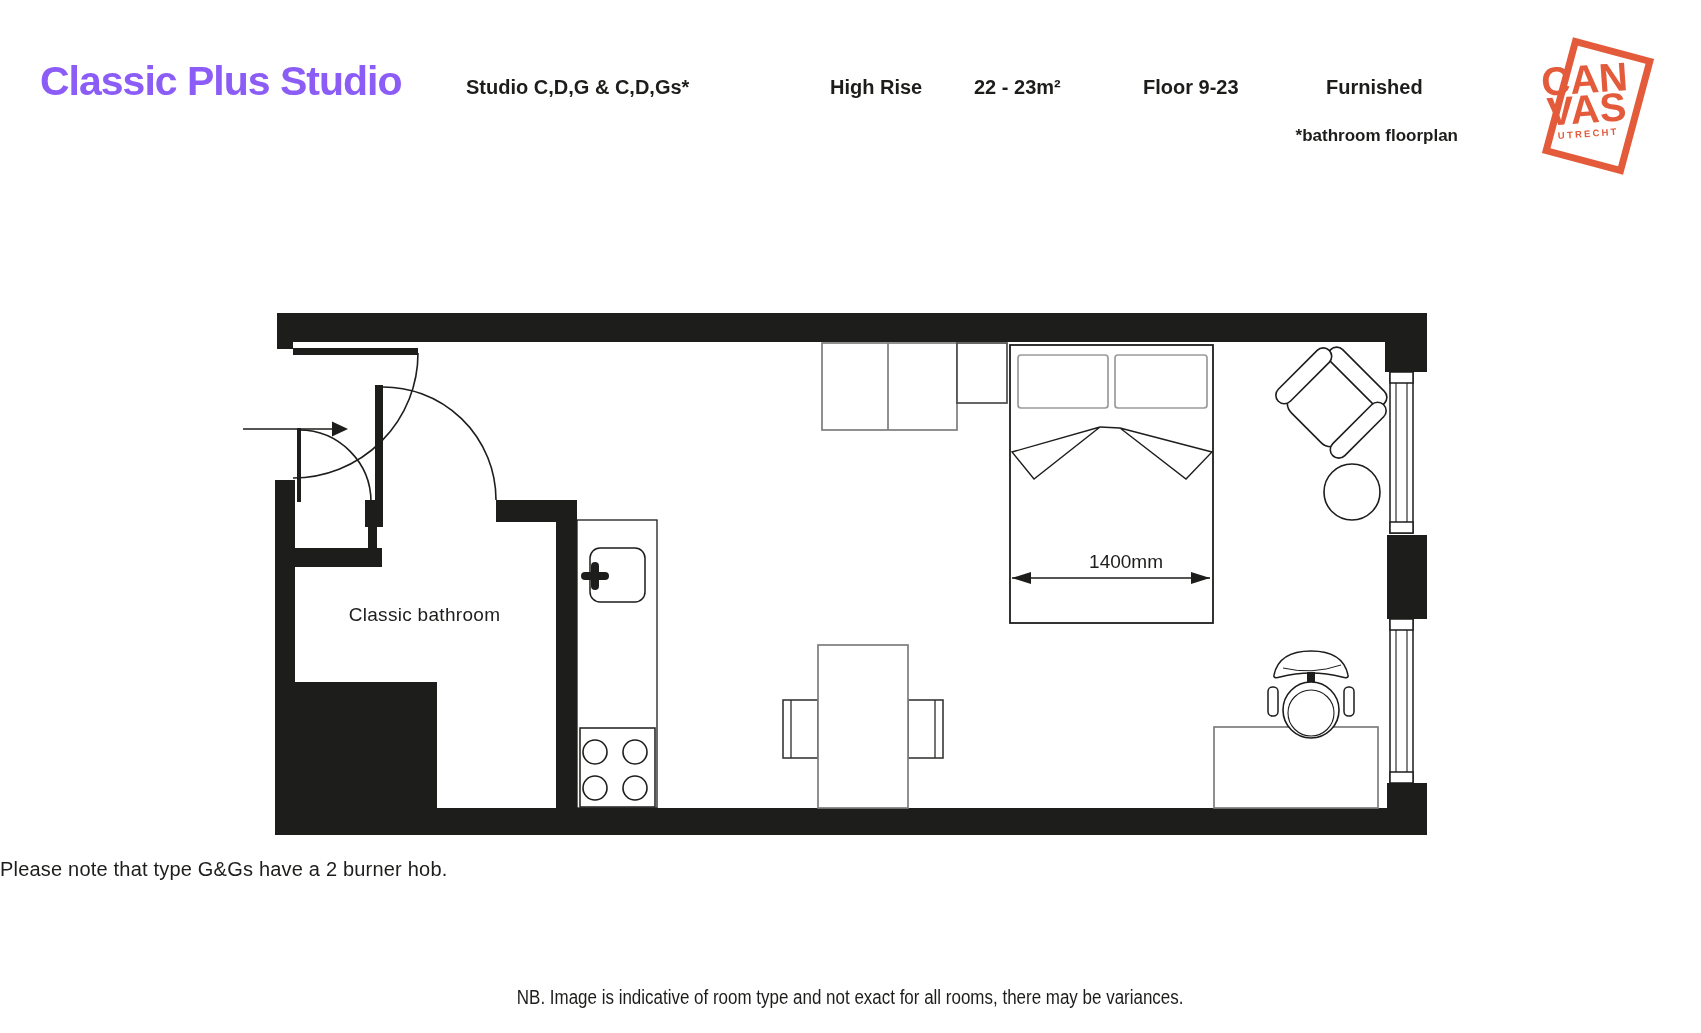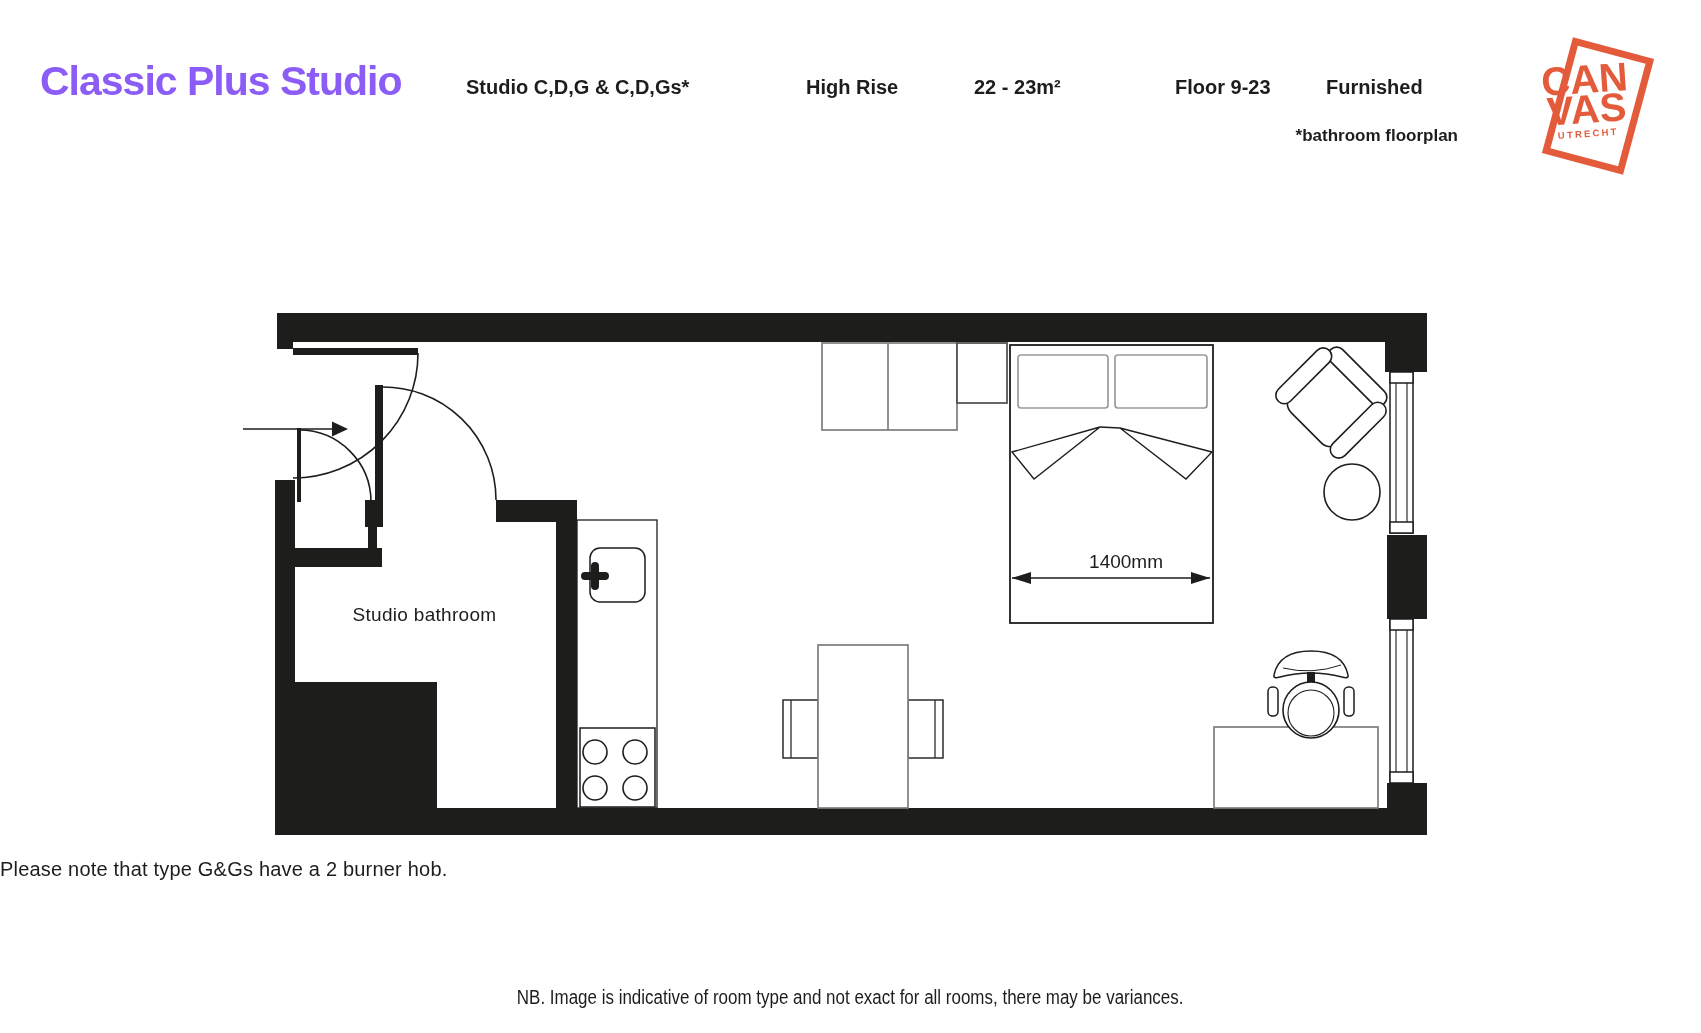--- a/index.html
+++ b/index.html
@@ -11,23 +11,23 @@
   .abs{position:absolute;}
   #plan-svg{position:absolute;left:0;top:0;width:1701px;height:1033px;}
   .page-title{
     left:40px;top:58px;font-size:41px;font-weight:700;letter-spacing:-1px;
     color:#8b5cf6;
   }
   .spec{
     top:76px;font-size:20px;font-weight:700;letter-spacing:0px;white-space:nowrap;
   }
   .spec-0{left:466px;}
-  .spec-1{left:806px;text-align:center;}
+  .spec-1{left:830px;text-align:center;}
   .spec-2{left:974px;}
-  .spec-3{left:1143px;margin-left:32px;}
+  .spec-3{left:1143px;}
   .spec-4{left:1326px;}
   .footnote{
     top:126px;right:243px;font-size:17px;font-weight:700;
   }
   
   .logo{left:1505px;top:22px;width:200px;height:170px;}
   .logo-frame{
     position:absolute;left:51px;top:24px;width:84px;height:120px;
     border:7px solid #e35b3b;box-sizing:border-box;transform:rotate(15deg);
   }
@@ -174,19 +174,19 @@
 
   <g fill="#ffffff">
     <rect x="783" y="700" width="35" height="58" stroke="#2b2b29" stroke-width="1.5"></rect>
     <line x1="791" y1="700" x2="791" y2="758" stroke="#2b2b29" stroke-width="1.3"></line>
     <rect x="908" y="700" width="35" height="58" stroke="#2b2b29" stroke-width="1.5"></rect>
     <line x1="935" y1="700" x2="935" y2="758" stroke="#2b2b29" stroke-width="1.3"></line>
     <rect x="818" y="645" width="90" height="163" stroke="#7d7d7d" stroke-width="1.7"></rect>
   </g>
 </svg>
 
-<div class="abs room-label">Studio bathroom</div>
+<div class="abs room-label">Classic bathroom</div>
 <div class="abs dim-label">1400mm</div>
 
 <div class="abs note-hob">Please note that type G&amp;Gs have a 2 burner hob.</div>
 <div class="abs note-disclaimer">
   <span>NB. Image is indicative of room type and not exact for all rooms, there may be variances.</span>
 </div>
 
 </body></html>

